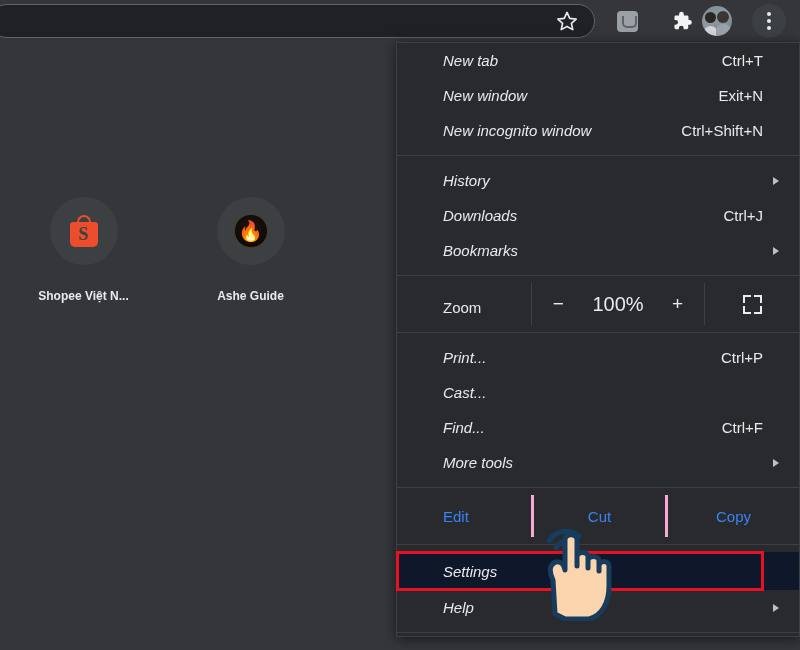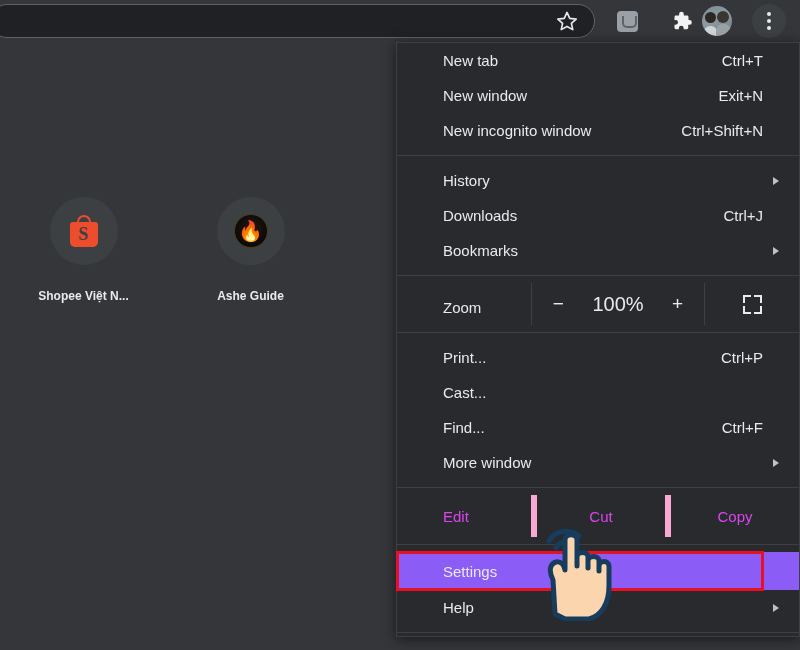--- a/index.html
+++ b/index.html
@@ -106,21 +106,21 @@
   .menu {
     position:absolute; left:396px; top:42px; width:404px; height:595px;
     background:#292a2d;
     border:1px solid #3c4043;
     box-shadow: 0 2px 12px rgba(0,0,0,.55);
   }
   .mi {
     position:relative; height:35px; display:flex; align-items:center;
     color:#e8eaed; font-size:15px; cursor:default;
   }
-  .mi-label { padding-left:46px; }
+  .mi-label { padding-left:46px;font-style:italic; }
   .mi-accel {
     position:absolute; right:36px; color:#e8eaed; font-size:15px;
   }
   .mi-arrow {
     position:absolute; right:20px; width:0; height:0;
     border-left:6px solid #bdc1c6;
     border-top:4.5px solid transparent;
     border-bottom:4.5px solid transparent;
   }
   .sep { height:1px; background:#3c4043; margin:7px 0; }
@@ -141,29 +141,29 @@
     width:94px; height:42px; display:flex; align-items:center; justify-content:center;
   }
   .fs-icon { width:19px; height:19px; position:relative; }
   .fs-icon span { position:absolute; width:8px; height:8px; }
   .fs-icon span:nth-child(1){ left:0; top:0; border-left:2.5px solid #e8eaed; border-top:2.5px solid #e8eaed; }
   .fs-icon span:nth-child(2){ right:0; top:0; border-right:2.5px solid #e8eaed; border-top:2.5px solid #e8eaed; }
   .fs-icon span:nth-child(3){ left:0; bottom:0; border-left:2.5px solid #e8eaed; border-bottom:2.5px solid #e8eaed; }
   .fs-icon span:nth-child(4){ right:0; bottom:0; border-right:2.5px solid #e8eaed; border-bottom:2.5px solid #e8eaed; }
 
   
-  .edit-row { display:flex; height:42px; align-items:stretch; color:#d946ef; font-size:15px; }
+  .edit-row { display:flex; height:42px; align-items:stretch; color:#3b82f6; font-size:15px; }
   .edit-label { width:134px; display:flex; align-items:center; padding-left:46px; }
   .edit-act {
     flex:1; display:flex; align-items:center; justify-content:center;
-    border-left:6px solid #f9a8d4;
-  }
-
-  
-  .mi-highlight { background:#8b5cf6; height:38px; }
+    border-left:3px solid #f9a8d4;
+  }
+
+  
+  .mi-highlight { background:#0f172a; height:38px; }
   .redbox {
     position:absolute; left:-1px; top:-1px; width:368px; height:40px;
     border:3px solid #e81123; pointer-events:none;
   }
 
   
   .cursor { position:absolute; left:519px; top:506px; width:120px; height:115px; }
 </style>
 </head>
 <body>
@@ -295,21 +295,21 @@
         <span class="mi-accel">Ctrl+P</span>
       </div>
       <div class="mi">
         <span class="mi-label">Cast...</span>
       </div>
       <div class="mi">
         <span class="mi-label">Find...</span>
         <span class="mi-accel">Ctrl+F</span>
       </div>
       <div class="mi">
-        <span class="mi-label">More window</span>
+        <span class="mi-label">More tools</span>
         <span class="mi-arrow"></span>
       </div>
     </div>
 
     <div class="sep"></div>
 
     <div class="edit-row">
       <span class="edit-label">Edit</span>
       <span class="edit-act">Cut</span>
       <span class="edit-act">Copy</span>

